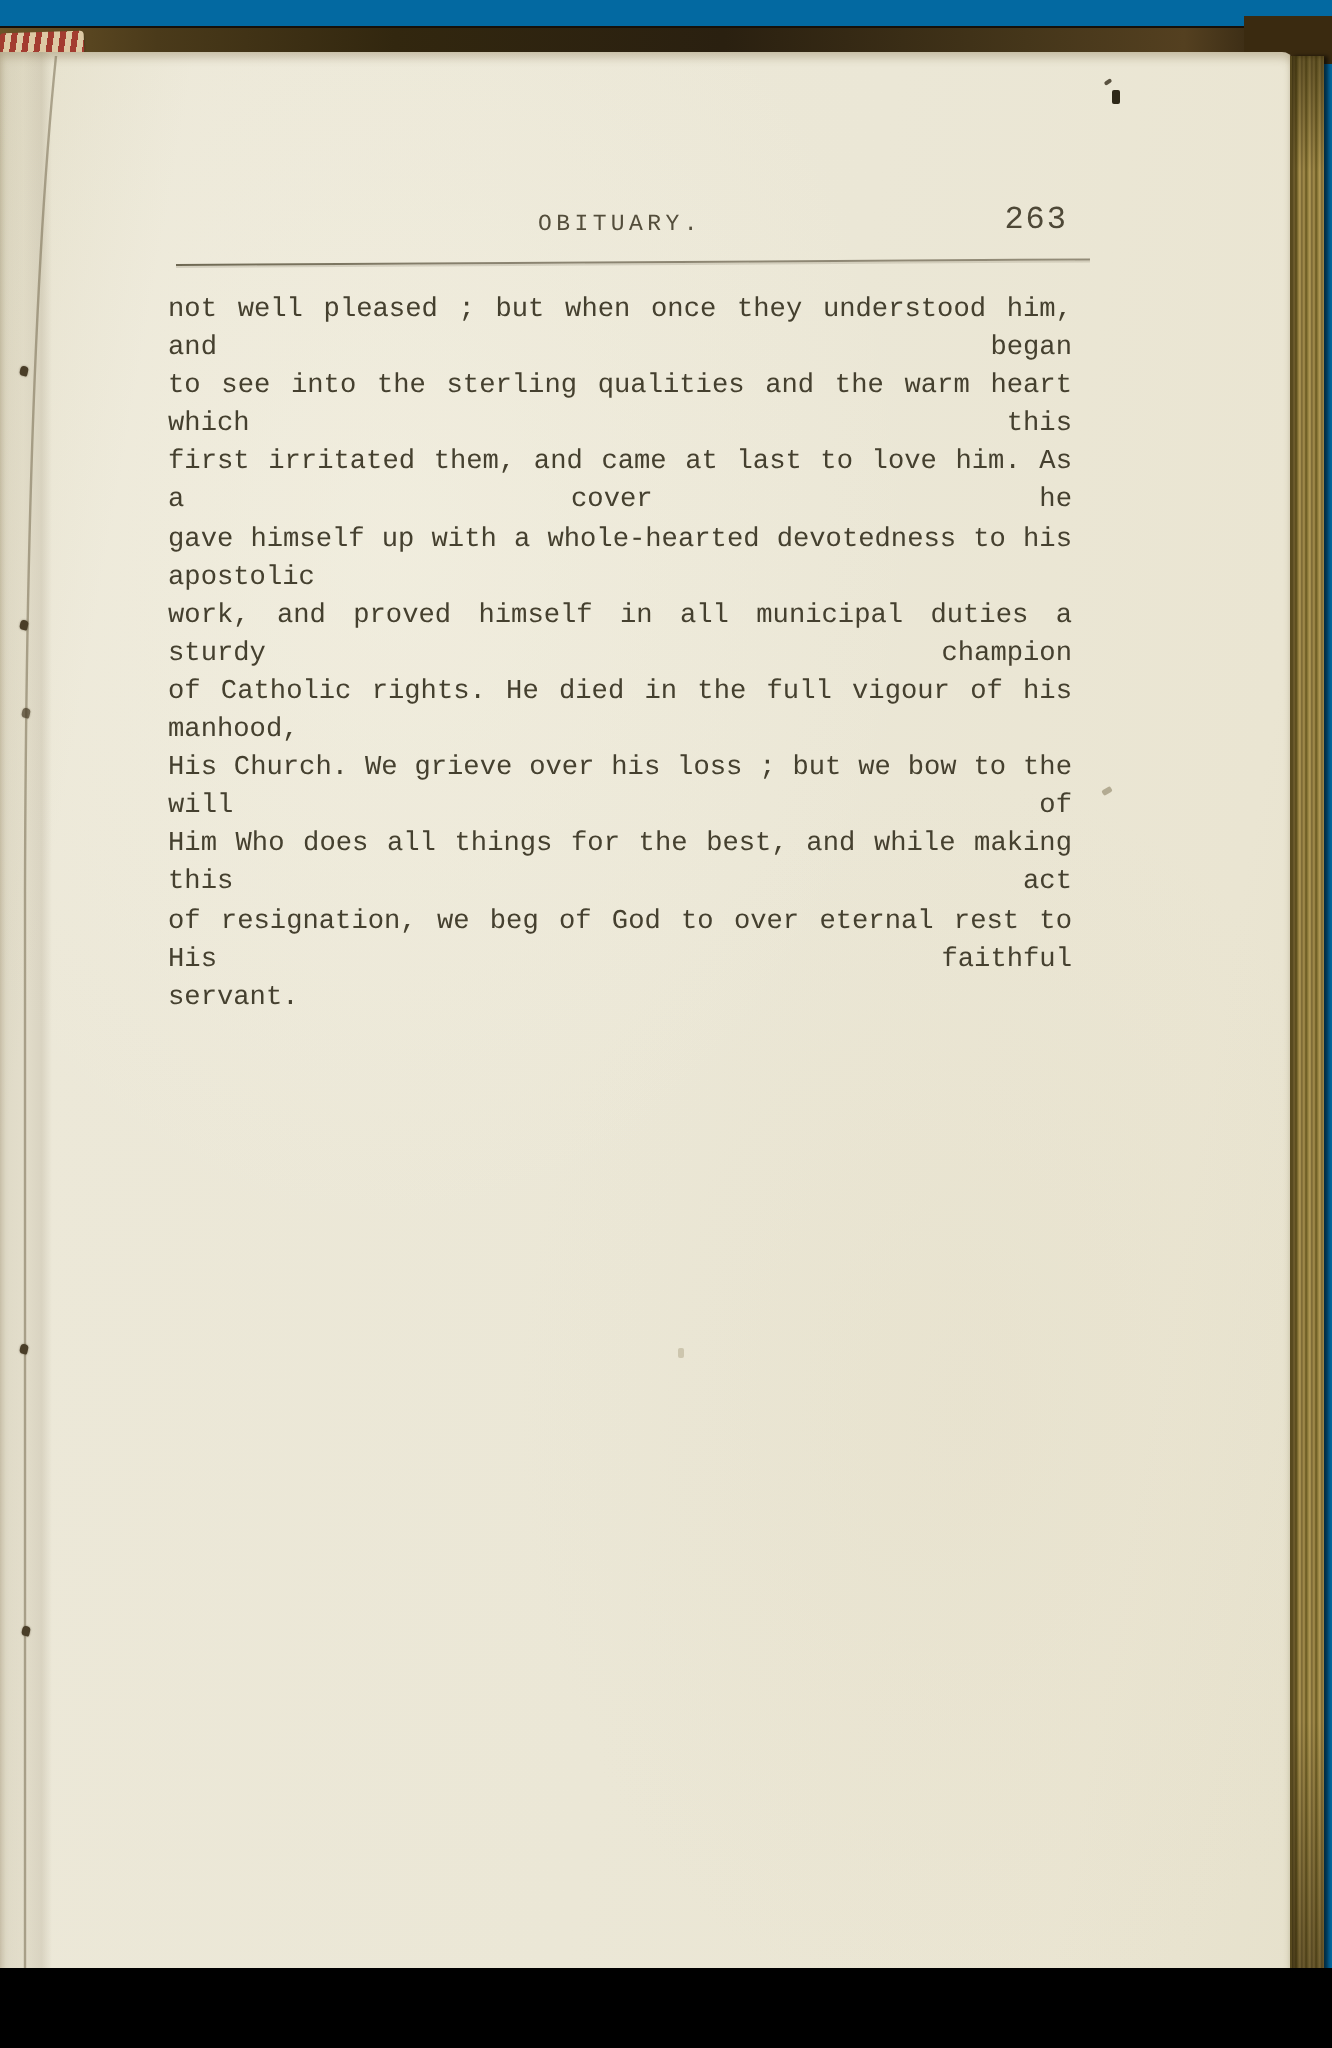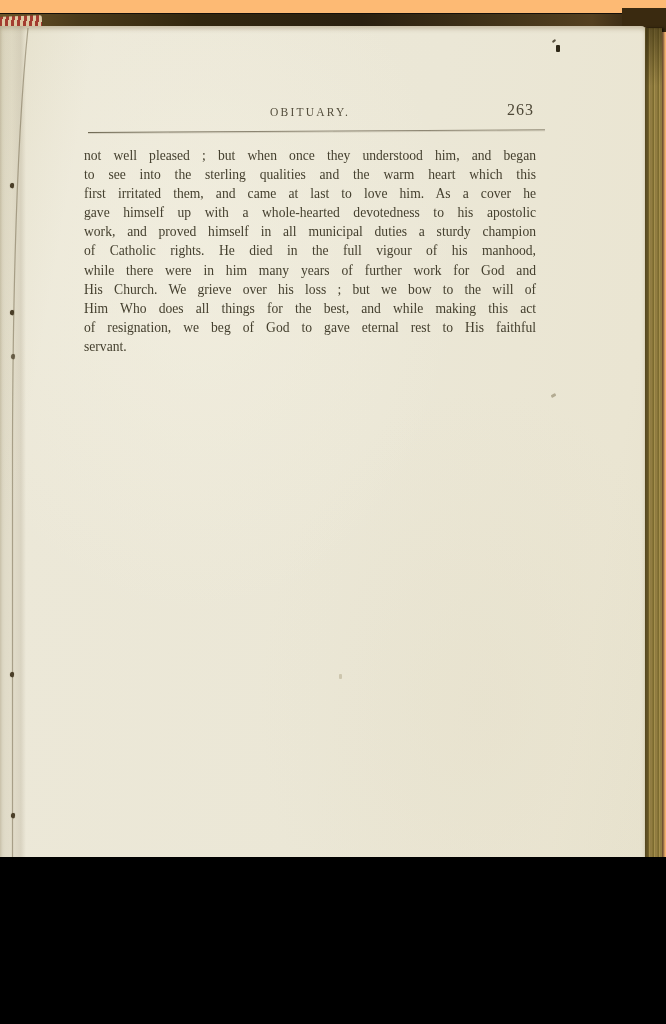--- a/index.html
+++ b/index.html
@@ -1,19 +1,19 @@
 <!DOCTYPE html>
 <html><head>
 <meta charset="utf-8">
 <style>
   html,body{margin:0;padding:0;background:#000;}
   .scene{
-    position:relative;width:666px;height:857px;overflow:hidden;
-    background:#fdba74;
-    font-family:Liberation Serif, serif;
+    position:relative;width:666px;height:984px;overflow:hidden;
+    background:#0369a1;
+    font-family:Liberation Mono, monospace;
   }
   
   .top-edge{
     position:absolute;left:0;top:13px;width:658px;height:12px;
     background:linear-gradient(90deg,#6b5428 0%,#4a3a1a 12%,#32270f 30%,#2a2010 55%,#45361a 78%,#544020 90%,#241a0a 100%);
     border-top:1px solid #15100a;
     border-bottom:1px solid #1c150c;
   }
   .top-corner-right{
     position:absolute;right:0;top:8px;width:44px;height:24px;
@@ -138,24 +138,23 @@
     <div class="head-rule"></div>
 
     <div class="body-block">
       <div>
           <div class="body-line">not well pleased ; but when once they understood him, and began</div>
           <div class="body-line">to see into the sterling qualities and the warm heart which this</div>
           <div class="body-line">first irritated them, and came at last to love him.  As a cover he</div>
           <div class="body-line">gave himself up with a whole-hearted devotedness to his apostolic</div>
           <div class="body-line">work, and proved himself in all municipal duties a sturdy champion</div>
           <div class="body-line">of Catholic rights.  He died in the full vigour of his manhood,</div>
-          <div class="body-line">while there were in him many years of further work for God and</div>
           <div class="body-line">His Church.  We grieve over his loss ; but we bow to the will of</div>
           <div class="body-line">Him Who does all things for the best, and while making this act</div>
-          <div class="body-line">of resignation, we beg of God to gave eternal rest to His faithful</div>
+          <div class="body-line">of resignation, we beg of God to over eternal rest to His faithful</div>
           <div class="body-line last">servant.</div>
         </div>
     </div>
   </div>
 
   <div class="fore-edge"></div>
   <div class="bottom-edge"></div>
   <div class="headband-bottom"></div>
 </div>
 

